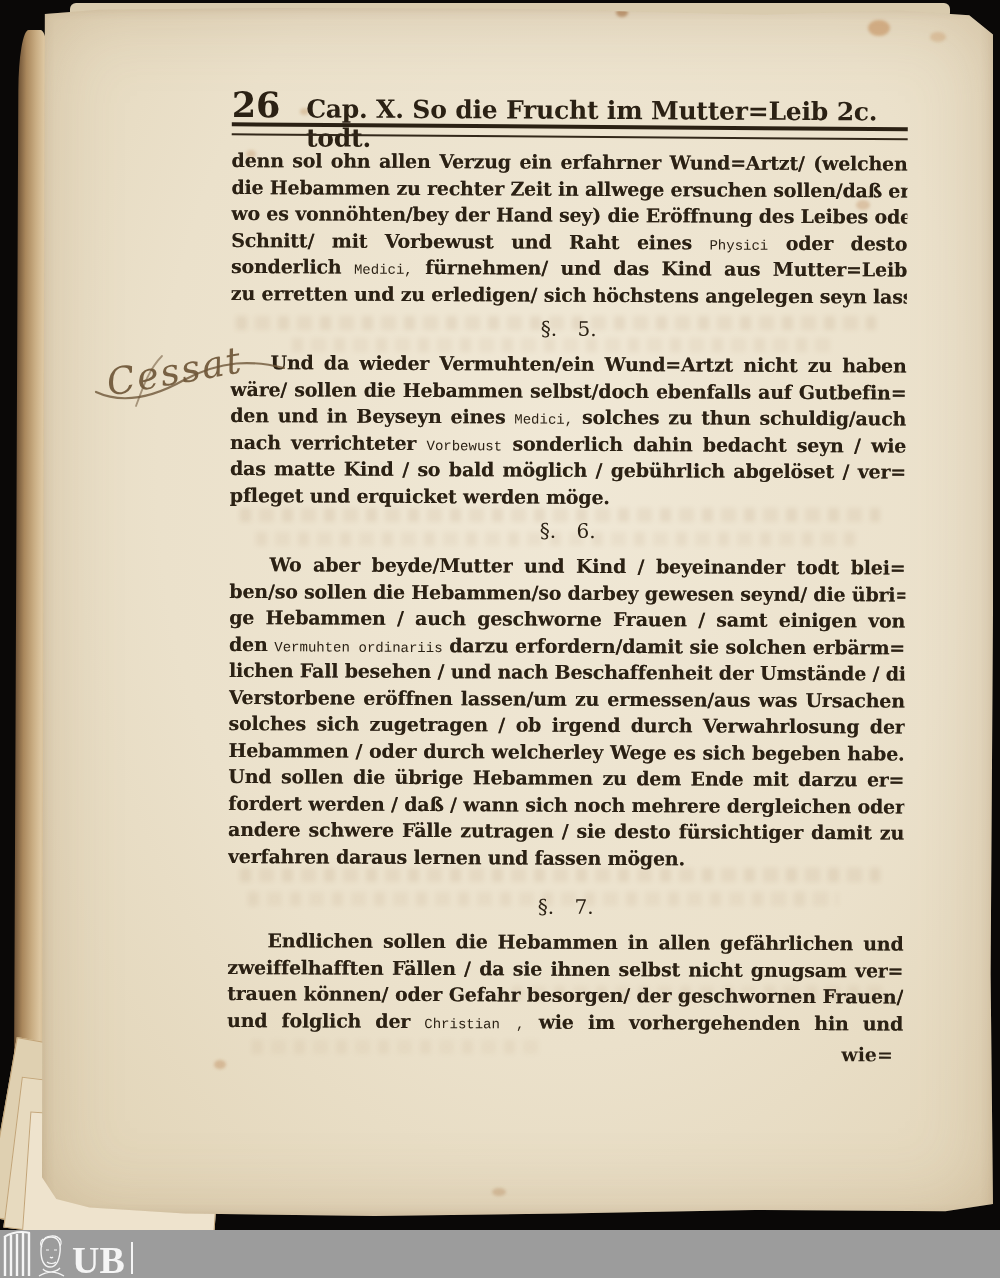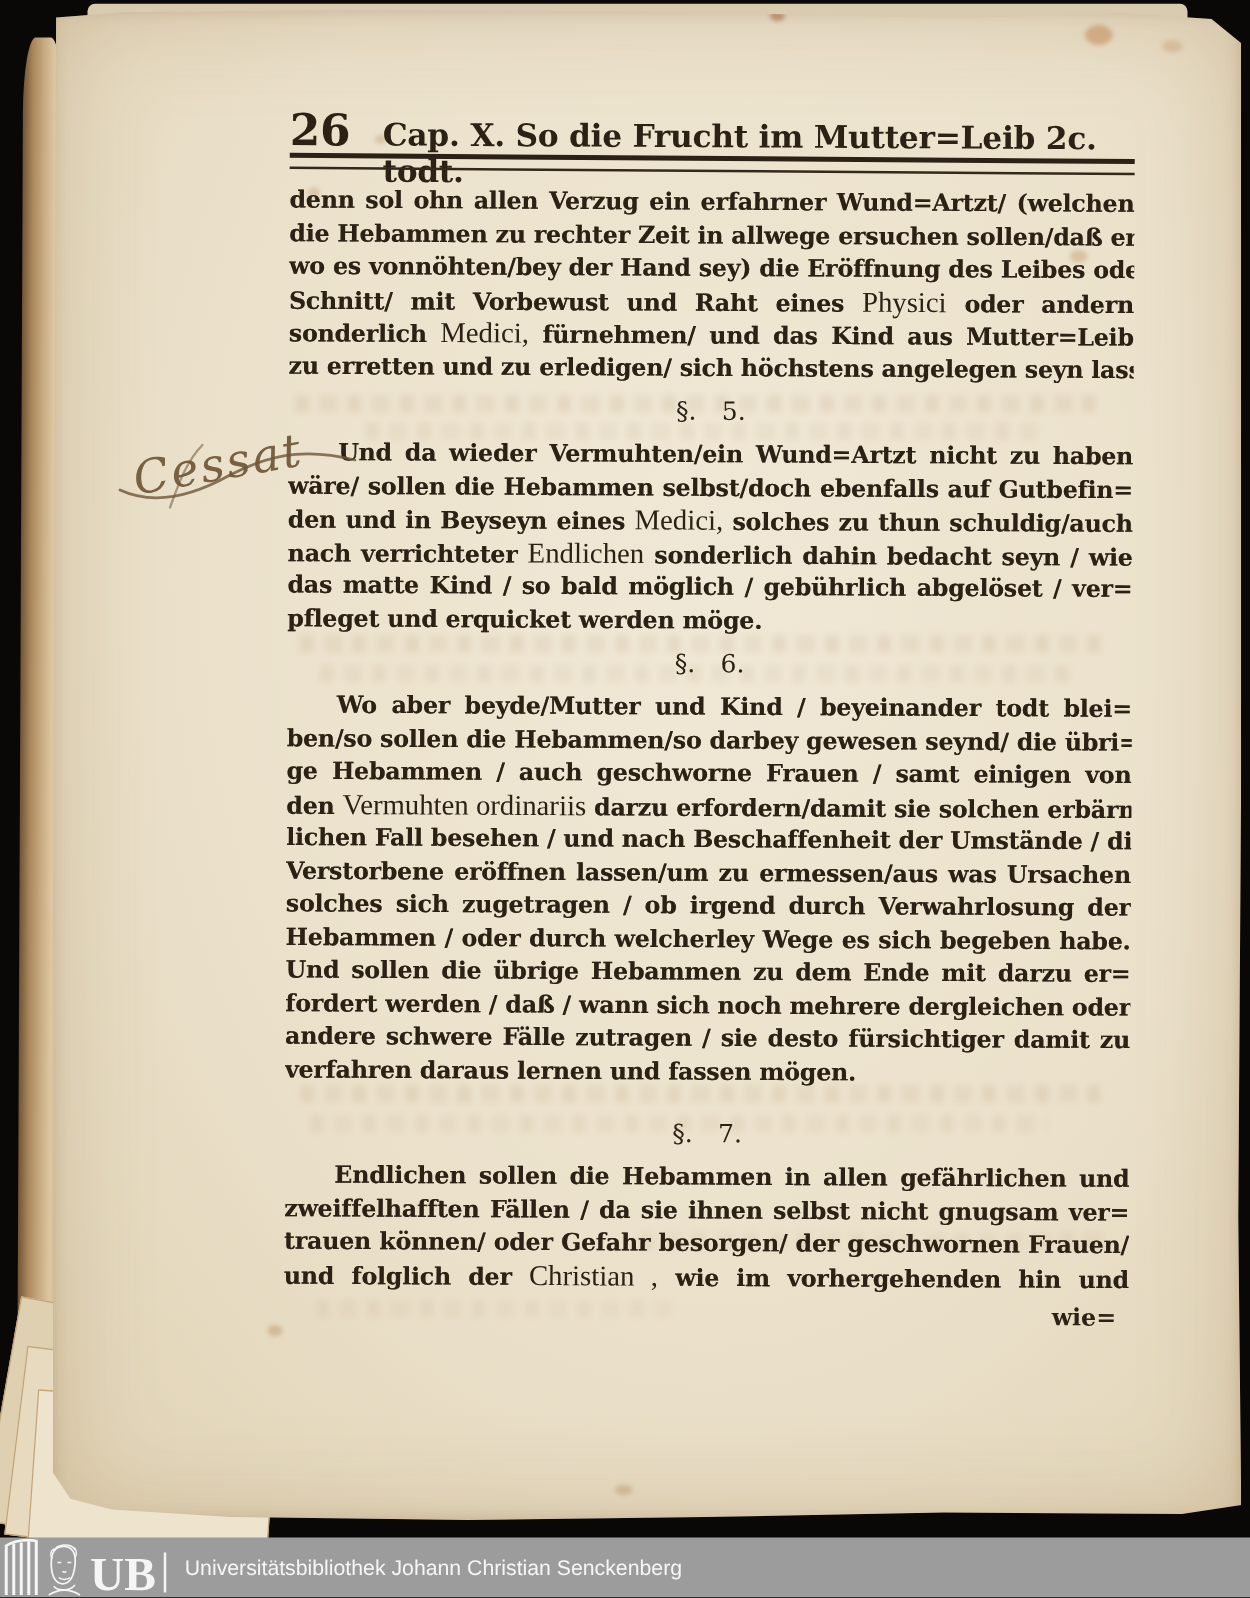--- a/index.html
+++ b/index.html
@@ -67,22 +67,22 @@
   .line{
     height:26.5px;line-height:26.5px;
     font-size:19px;font-weight:bold;letter-spacing:-0.2px;
     text-align:justify;text-align-last:justify;
     overflow:hidden;white-space:nowrap;
     text-shadow:0 0 .5px rgba(43,33,20,.55);
   }
   .line.short{text-align-last:left;}
   .line.indent{padding-left:40px;}
   .line .latin{
-    font-family:Liberation Serif, serif;
-    font-weight:normal;font-size:23px;letter-spacing:0;
+    font-family:Liberation Mono, monospace;
+    font-weight:normal;font-size:14px;letter-spacing:0;
     text-shadow:none;
   }
   .sec-heading{
     text-align:center;font-size:20px;font-weight:normal;
     word-spacing:14px;margin:9px 0 10px 0;
   }
   .sec-heading.big-gap{margin-top:24px;}
   .catchword-row{
     text-align:right;padding-right:10px;margin-top:5px;
     font-size:19px;font-weight:bold;height:26.5px;line-height:26.5px;
@@ -163,28 +163,28 @@
     <div class="text-block">
       <div class="header-row">
         <span class="page-number">26</span>
         <span class="running-header">Cap. X. So die Frucht im Mutter=Leib 2c. todt.</span>
       </div>
       <div class="double-rule"></div>
       <div class="sections" id="sections-holder">
           <div class="line"><span>denn sol ohn allen Verzug ein erfahrner Wund=Artzt/ (welchen</span></div>
           <div class="line"><span>die Hebammen zu rechter Zeit in allwege ersuchen sollen/daß er/</span></div>
           <div class="line"><span>wo es vonnöhten/bey der Hand sey) die Eröffnung des Leibes oder</span></div>
-          <div class="line"><span>Schnitt/ mit Vorbewust und Raht eines </span><span class="latin">Physici</span><span> oder andern</span></div>
+          <div class="line"><span>Schnitt/ mit Vorbewust und Raht eines </span><span class="latin">Physici</span><span> oder desto</span></div>
           <div class="line"><span>sonderlich </span><span class="latin">Medici,</span><span> fürnehmen/ und das Kind aus Mutter=Leib</span></div>
           <div class="line"><span>zu erretten und zu erledigen/ sich höchstens angelegen seyn lassen.</span></div>
           <div class="sec-heading">§. 5.</div>
           <div class="line indent"><span>Und da wieder Vermuhten/ein Wund=Artzt nicht zu haben</span></div>
           <div class="line"><span>wäre/ sollen die Hebammen selbst/doch ebenfalls auf Gutbefin=</span></div>
           <div class="line"><span>den und in Beyseyn eines </span><span class="latin">Medici,</span><span> solches zu thun schuldig/auch</span></div>
-          <div class="line"><span>nach verrichteter </span><span class="latin">Endlichen</span><span> sonderlich dahin bedacht seyn / wie</span></div>
+          <div class="line"><span>nach verrichteter </span><span class="latin">Vorbewust</span><span> sonderlich dahin bedacht seyn / wie</span></div>
           <div class="line"><span>das matte Kind / so bald möglich / gebührlich abgelöset / ver=</span></div>
           <div class="line short"><span>pfleget und erquicket werden möge.</span></div>
           <div class="sec-heading">§. 6.</div>
           <div class="line indent"><span>Wo aber beyde/Mutter und Kind / beyeinander todt blei=</span></div>
           <div class="line"><span>ben/so sollen die Hebammen/so darbey gewesen seynd/ die übri=</span></div>
           <div class="line"><span>ge Hebammen / auch geschworne Frauen / samt einigen von</span></div>
           <div class="line"><span>den </span><span class="latin">Vermuhten ordinariis</span><span> darzu erfordern/damit sie solchen erbärm=</span></div>
           <div class="line"><span>lichen Fall besehen / und nach Beschaffenheit der Umstände / die</span></div>
           <div class="line"><span>Verstorbene eröffnen lassen/um zu ermessen/aus was Ursachen</span></div>
           <div class="line"><span>solches sich zugetragen / ob irgend durch Verwahrlosung der</span></div>
@@ -222,16 +222,15 @@
       <svg class="portrait-icon" width="36" height="46" viewBox="0 0 36 46">
         <path d="M18,6 C25,6 28,12 27,21 C26,30 23,36 17,36 C11,36 8,29 8,20 C8,11 11,6 18,6 Z" fill="none" stroke="#f5f5f5" stroke-width="1.4"></path>
         <path d="M10,10 C12,4 24,3 27,9 M9,16 C7,14 7,10 10,8 M27,15 C29,12 28,8 26,7" fill="none" stroke="#f5f5f5" stroke-width="1.2"></path>
         <path d="M13,19 L16,19 M21,19 L24,19 M17,26 C18,27 19,27 20,26 M14,31 C16,33 21,33 23,31" fill="none" stroke="#f5f5f5" stroke-width="1.2"></path>
         <path d="M10,38 C13,42 23,42 27,37 M6,45 C14,40 23,40 31,45" fill="none" stroke="#f5f5f5" stroke-width="1.3"></path>
       </svg>
       <div class="ub-mark">UB</div>
       <div class="logo-divider"></div>
     </div>
     <div class="inst-text">
-      <div>Universitätsbibliothek Johann Christian Senckenberg</div>
     </div>
   </div>
 </div>
 
 </body></html>

